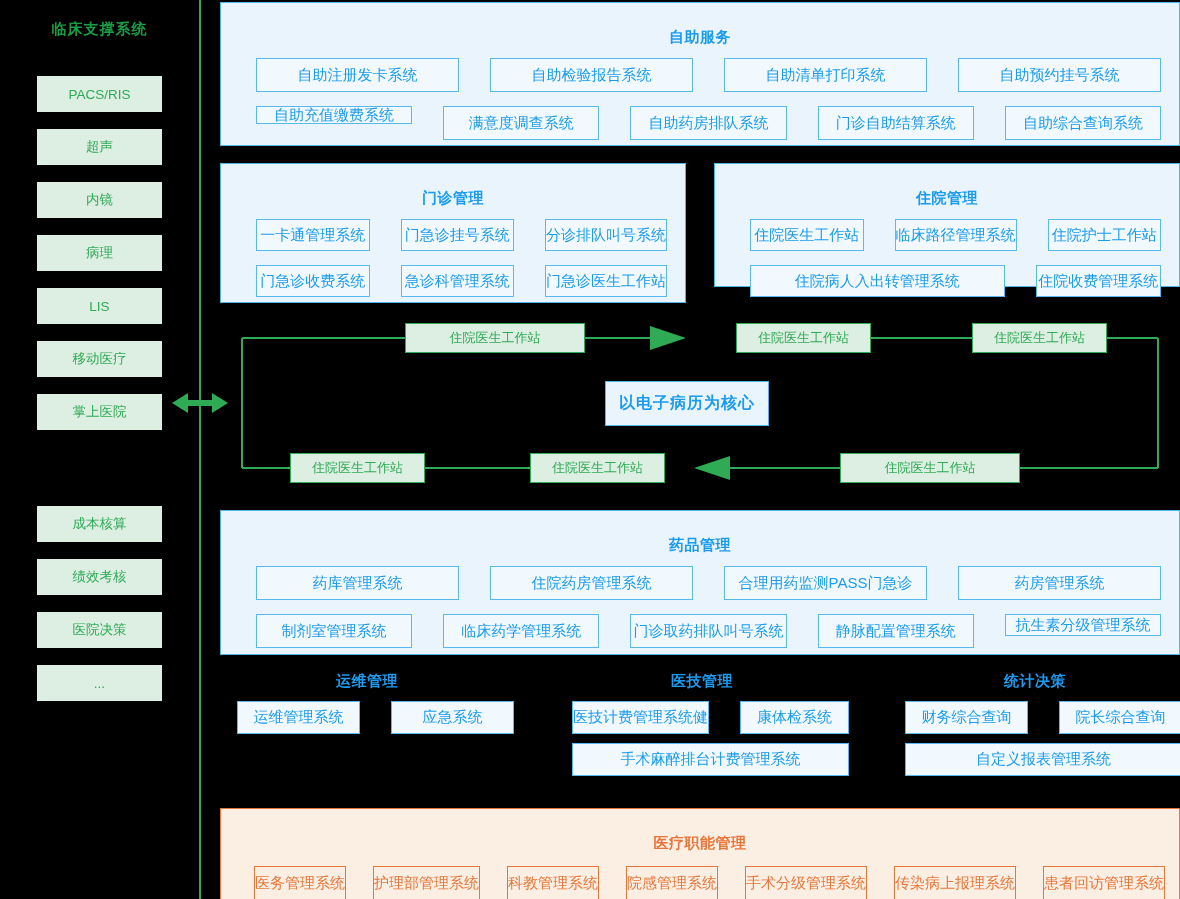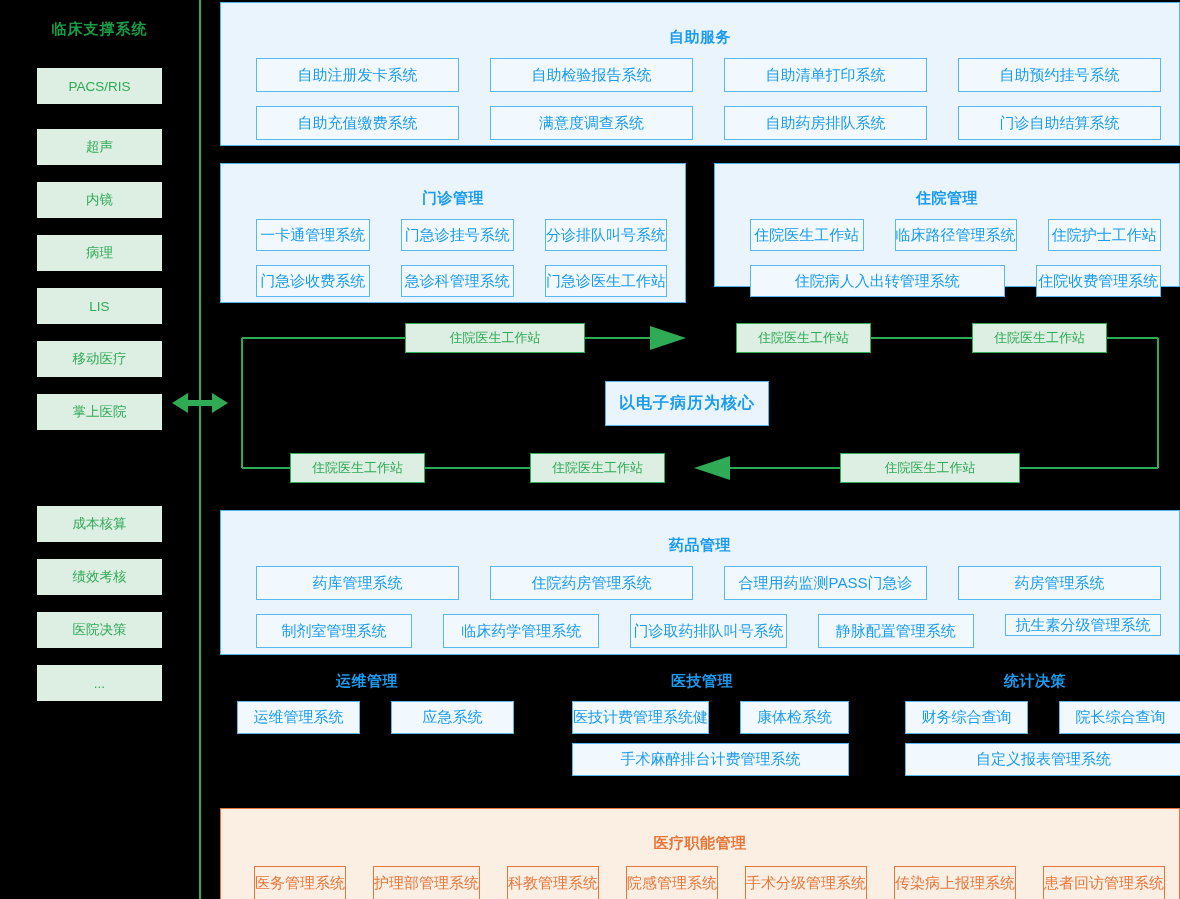--- a/index.html
+++ b/index.html
@@ -76,21 +76,21 @@
     color:#1a9bf0;font-size:16px;font-weight:bold;letter-spacing:1px;
   }
   #flow-svg{position:absolute;left:0;top:0;width:960px;height:195px;}
 </style>
 </head>
 <body>
 
 <div id="sidebar">
   <div id="sidebar-title">临床支撑系统</div>
 
-  <div class="side-item" style="top:68px">
+  <div class="side-item" style="top:76px">
       <span>PACS/RIS</span>
     </div>
   <div class="side-item" style="top:129px">
       <span>超声</span>
     </div>
   <div class="side-item" style="top:182px">
       <span>内镜</span>
     </div>
   <div class="side-item" style="top:235px">
       <span>病理</span>
@@ -126,24 +126,25 @@
 
   <section class="panel" style="left:0;top:2px;width:960px;height:144px;">
     <div class="panel-title">自助服务</div>
     <div class="row">
       <div class="cell" style="height:34px">自助注册发卡系统</div>
       <div class="cell" style="height:34px">自助检验报告系统</div>
       <div class="cell" style="height:34px">自助清单打印系统</div>
       <div class="cell" style="height:34px">自助预约挂号系统</div>
     </div>
     <div class="row" style="margin-top:14px">
-      <div class="cell" style="height:34px">自助充值缴费系统</div>
+      <div class="cell" style="height:18px">自助充值缴费系统</div>
       <div class="cell" style="height:34px">满意度调查系统</div>
       <div class="cell" style="height:34px">自助药房排队系统</div>
       <div class="cell" style="height:34px">门诊自助结算系统</div>
+      <div class="cell" style="height:34px">自助综合查询系统</div>
     </div>
   </section>
 
   <section class="panel" style="left:0;top:163px;width:466px;height:140px;">
     <div class="panel-title">门诊管理</div>
     <div class="row">
       <div class="cell">一卡通管理系统</div>
       <div class="cell">门急诊挂号系统</div>
       <div class="cell">分诊排队叫号系统</div>
     </div>

